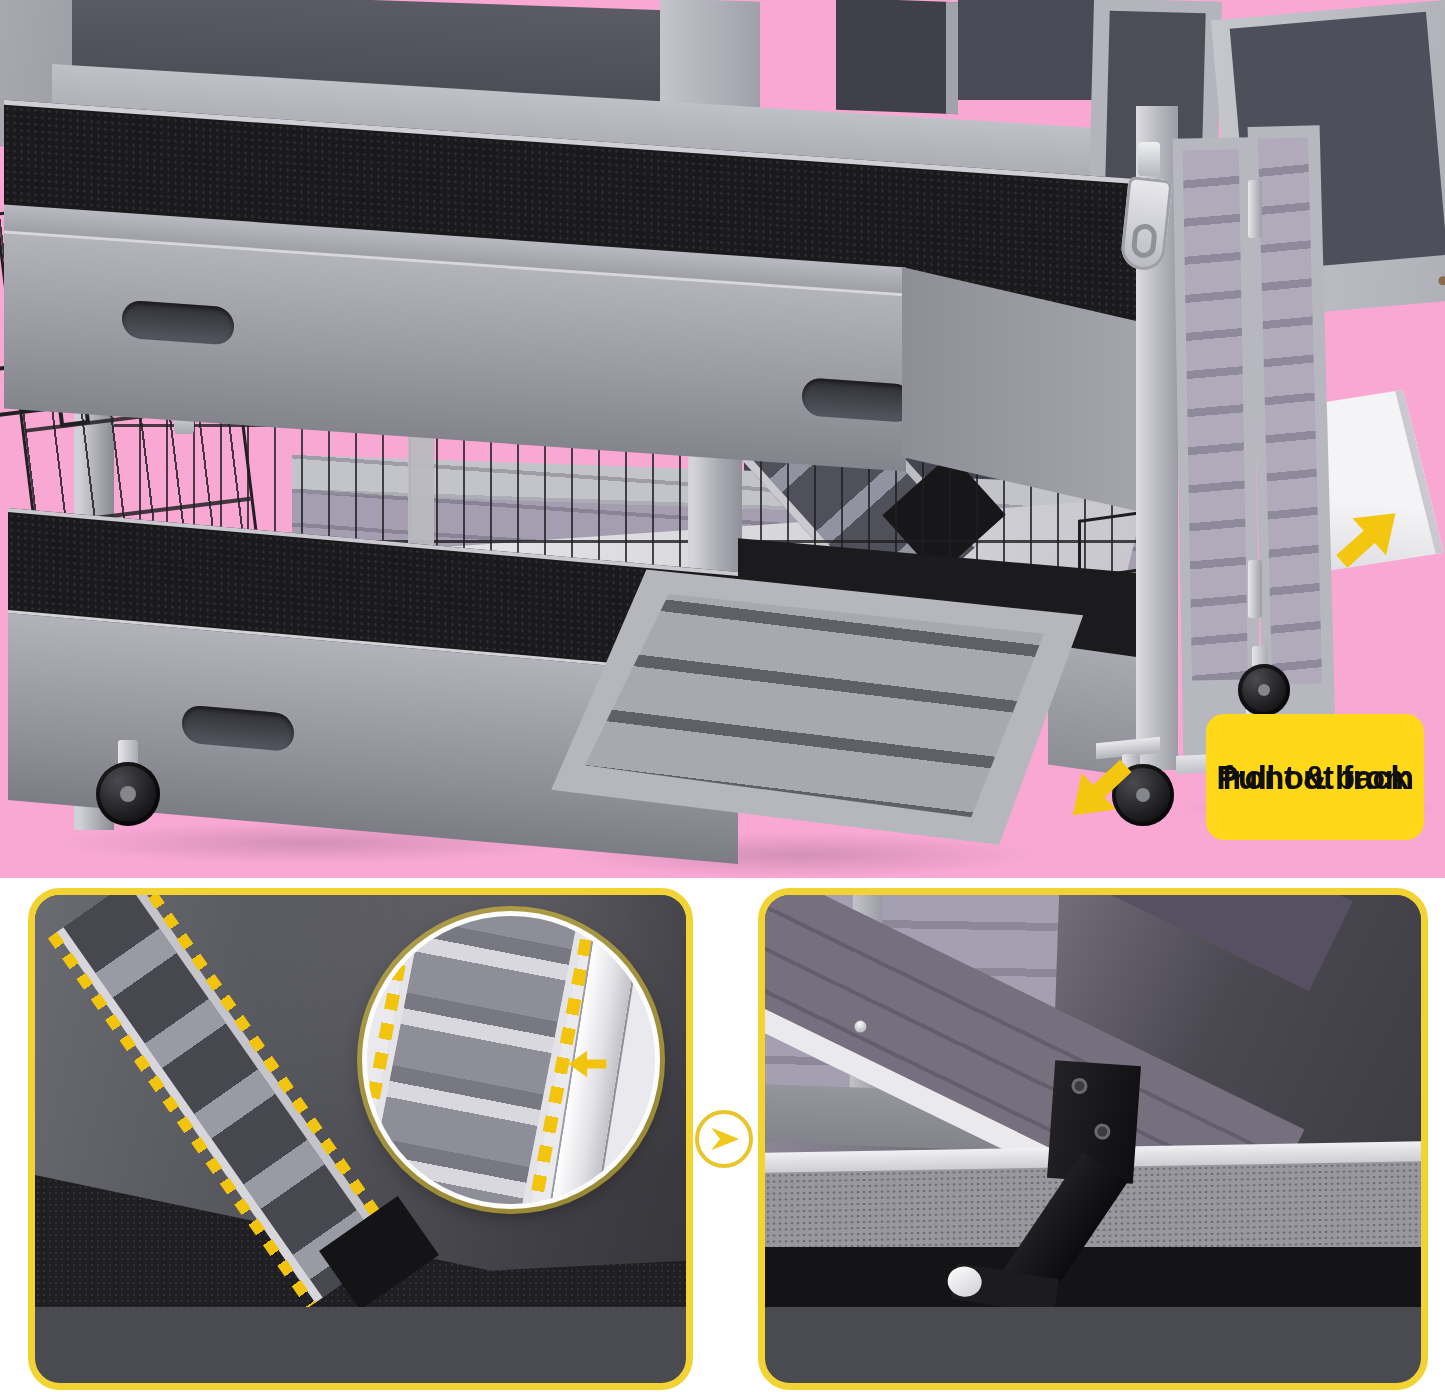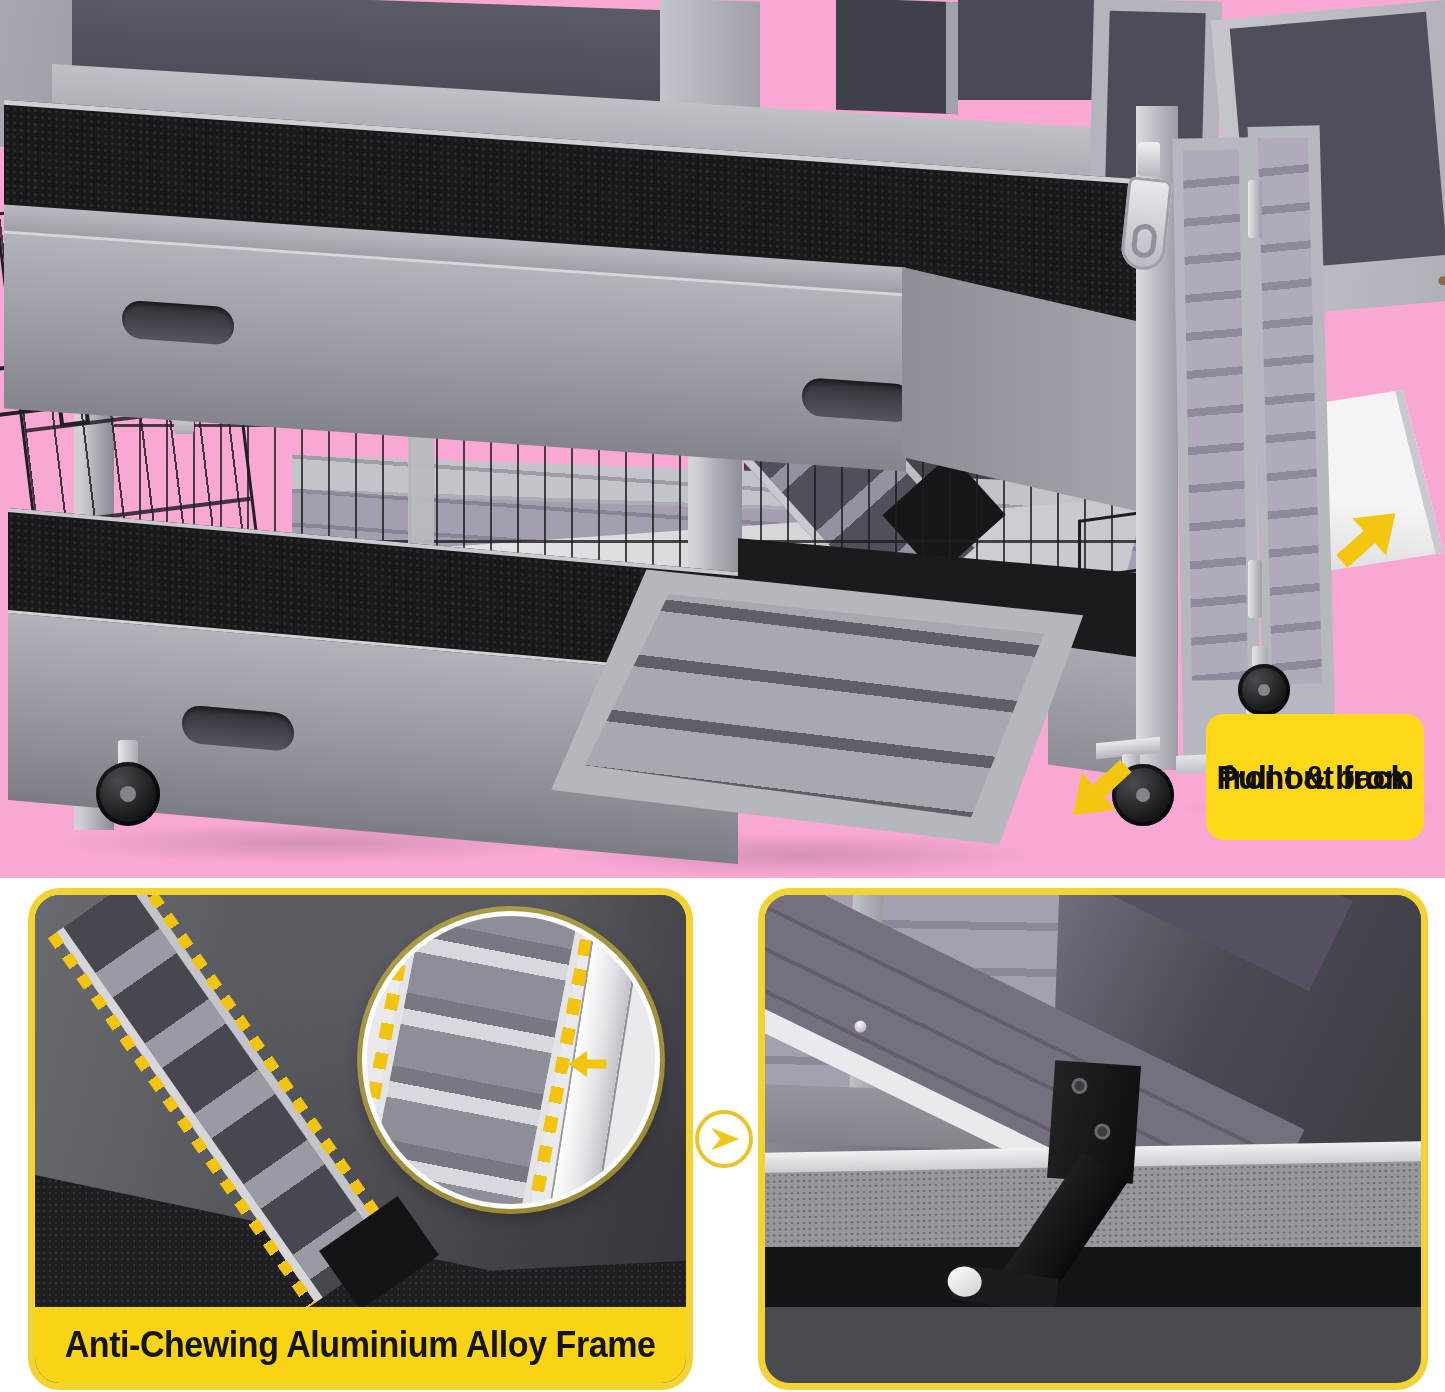--- a/index.html
+++ b/index.html
@@ -339,23 +339,20 @@
           <div class="dash dash-r"></div>
         </div>
         <div class="lens-profile"></div>
         <div class="lens-arrow">
           <svg class="arrow-svg" viewBox="0 0 100 100">
               <polygon points="8,40 52,40 52,20 94,50 52,80 52,60 8,60" fill="#F2C40E"></polygon>
             </svg>
         </div>
       </div>
     </div>
-    <figcaption class="caption cap-l">
-      <span>Anti-Chewing Aluminium Alloy Frame</span>
-    </figcaption>
   </figure>
 
   <div class="next">
     <svg viewBox="0 0 100 100">
         <polygon points="18,22 88,50 18,78 40,50" fill="#F0C81A"></polygon>
       </svg>
   </div>
 
   <figure class="panel panel-rp" style="margin:0;">
     <div class="rp-photo">

